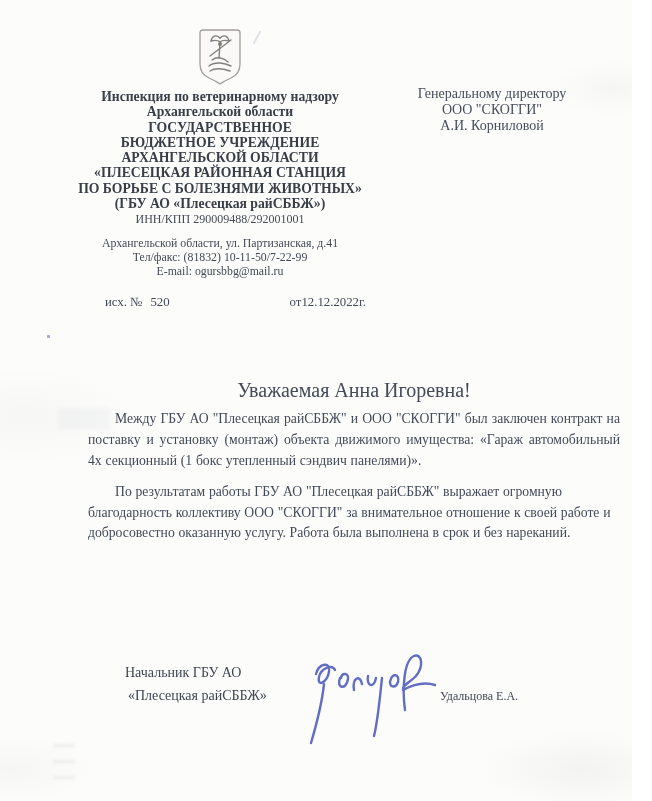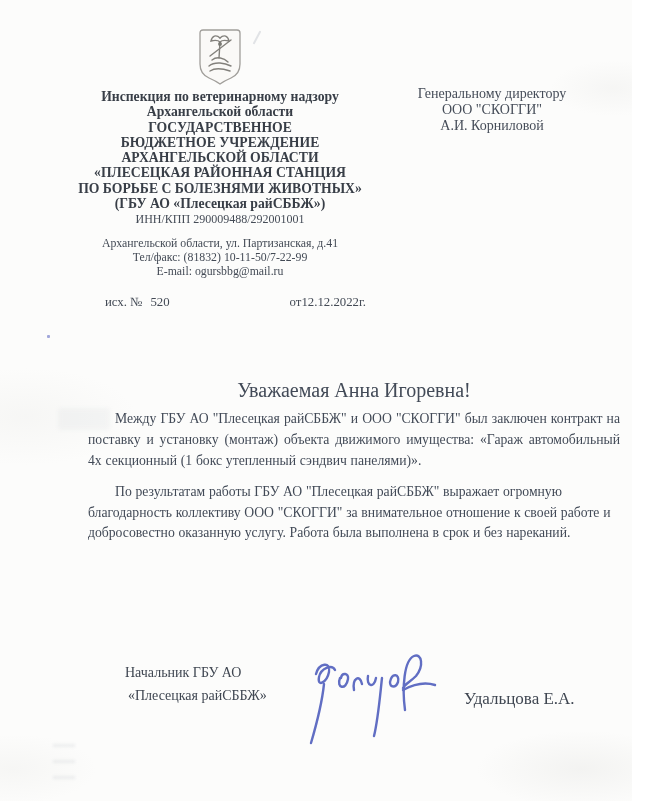--- a/index.html
+++ b/index.html
@@ -36,21 +36,21 @@
   .salutation { position:absolute; left:88px; top:379px; width:532px; text-align:center;
                 font-size:20px; color:#424a57; }
   .body-text { position:absolute; left:88px; top:409px; width:532px;
                font-size:13.7px; line-height:20.8px; text-align:justify; word-spacing:.3px; }
   .body-text p { margin:0 0 10.5px 0; text-indent:27px; }
   .body-text p:last-child { text-align:left; margin-top:2px; }
 
   
   .sign-title { position:absolute; left:125px; top:662px; font-size:14px; line-height:22.6px; color:#3f4651; }
   .sign-title .l2 { margin-left:3px;text-align:right; }
-  .sign-name { position:absolute; left:464px; top:689px; font-size:17px; color:#3f4651;font-family:Liberation Serif, serif; }
+  .sign-name { position:absolute; left:440px; top:689px; font-size:12px; color:#3f4651;font-family:Liberation Serif, serif; }
   .signature-svg { position:absolute; left:302px; top:648px; }
 
   
   .pen-mark { position:absolute; left:256px; top:30px; width:2px; height:15px;
               background:#c2c6cc; opacity:.45; transform:rotate(28deg); border-radius:2px; }
   .blue-dot { position:absolute; left:47px; top:335px; width:3px; height:3px;
               background:#5560c0; opacity:.55; border-radius:1px; }
   .bleed-1 { position:absolute; left:58px; top:408px; width:52px; height:22px; filter:blur(2px);
              background:linear-gradient(#9aa0aa, #9aa0aa); opacity:.07; }
   .bleed-2 { position:absolute; left:53px; top:744px; width:22px; height:42px; filter:blur(1.5px);

